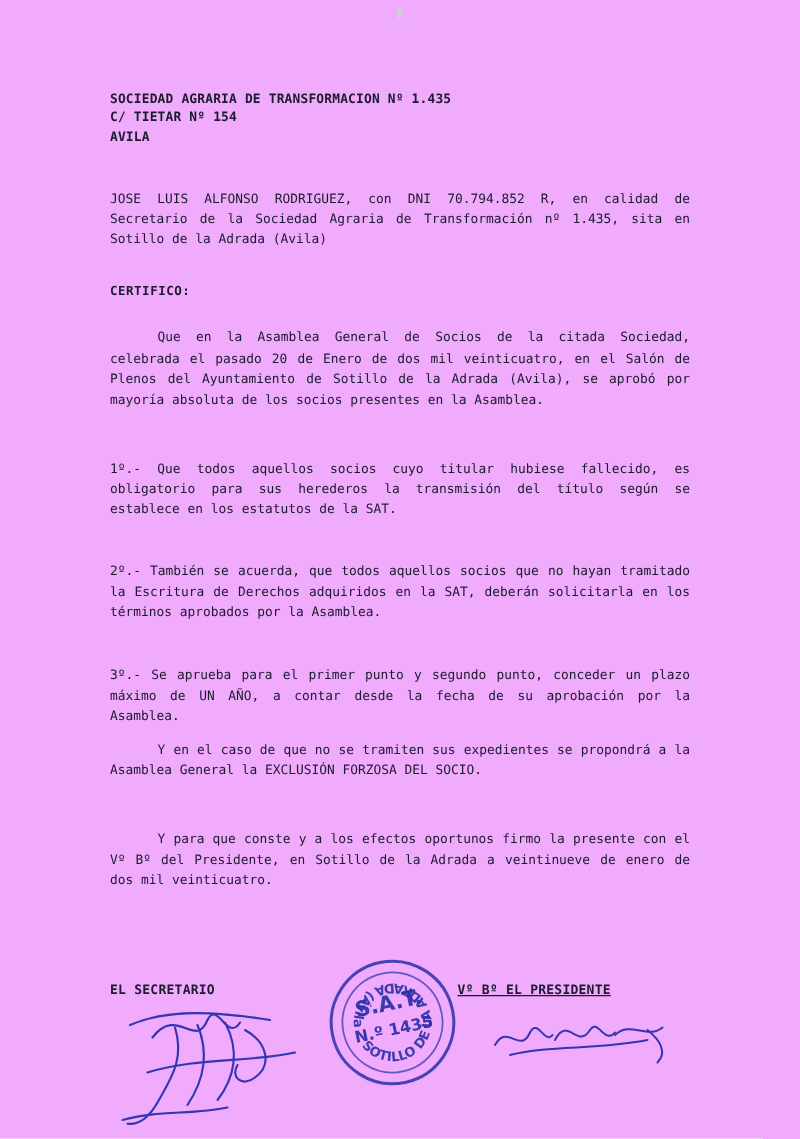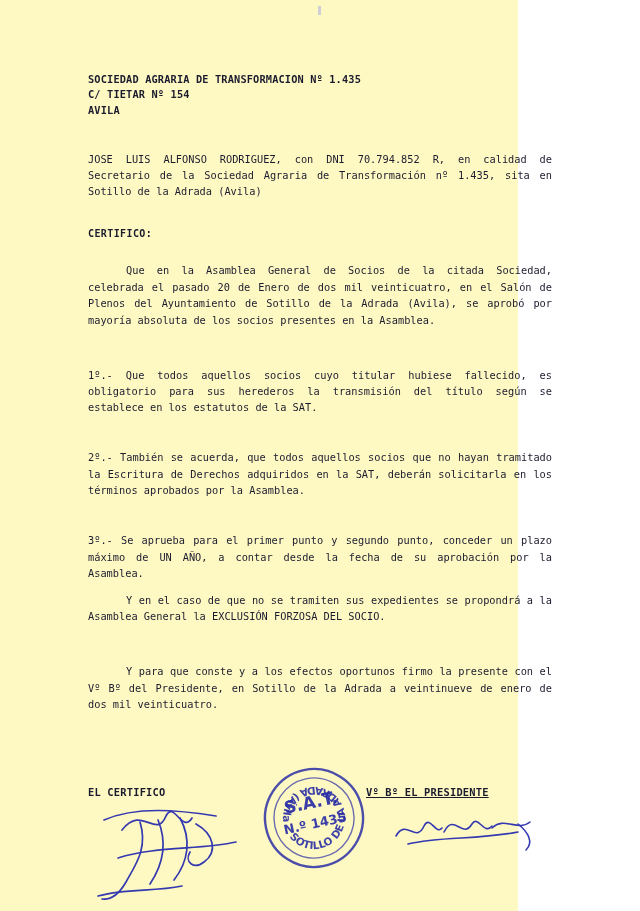--- a/index.html
+++ b/index.html
@@ -11,23 +11,23 @@
     width: 640px;
     height: 911px;
     font-family: "DejaVu Sans Mono", "Liberation Mono", monospace;
     color: #1b1b2e;
     position: relative;
     overflow: hidden;
   }
   .page {
     position: absolute;
     left: 0; top: 0;
-    width: 518px;
+    width: 640px;
     height: 911px;
-    background: #fef9c3;
+    background: #f0abfc;
   }
   .doc-body {
     position: absolute;
     left: 88px;
     top: 72px;
     width: 464px;
   }
   .hdr-line {
     font-size: 10.3px;
     line-height: 15.4px;
@@ -163,21 +163,21 @@
 
     <p class="just"><span class="ind"></span><span>Y en el caso de que no se tramiten sus expedientes se propondrá a la Asamblea General la EXCLUSIÓN FORZOSA DEL SOCIO.</span></p>
 
     <div class="gap-md"></div>
 
     <p class="just"><span class="ind"></span><span>Y para que conste y a los efectos oportunos firmo la presente con el Vº Bº del Presidente, en Sotillo de la Adrada a veintinueve de enero de dos mil veinticuatro.</span></p>
 
   </div>
 
   <div class="sig-row">
-    <div class="sig-left">EL CERTIFICO</div>
+    <div class="sig-left">EL SECRETARIO</div>
     <div class="sig-right">Vº Bº EL PRESIDENTE</div>
   </div>
 
   <div class="stamp">
     <svg width="112" height="112" viewBox="0 0 112 112" aria-hidden="true">
       <g transform="rotate(-12 56 56)">
         <circle cx="56" cy="56" r="49" fill="none" stroke="#2b2fa6" stroke-width="2.4" opacity="0.85"></circle>
         <circle cx="56" cy="56" r="40" fill="none" stroke="#2b2fa6" stroke-width="1.4" opacity="0.7"></circle>
         <path id="ringpath" d="M 56 56 m -31,0 a 31,31 0 1,0 62,0 a 31,31 0 1,0 -62,0" fill="none" stroke="none"></path>
         <text font-family="'DejaVu Sans','Liberation Sans',sans-serif" font-size="10.5" font-weight="bold" fill="#2b2fa6" opacity="0.9">

